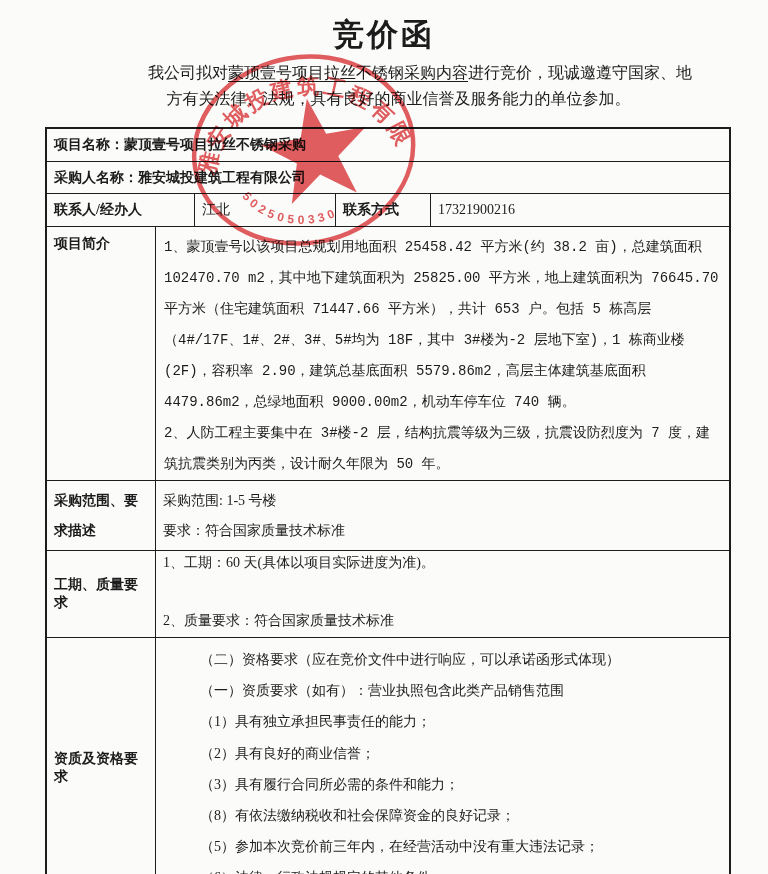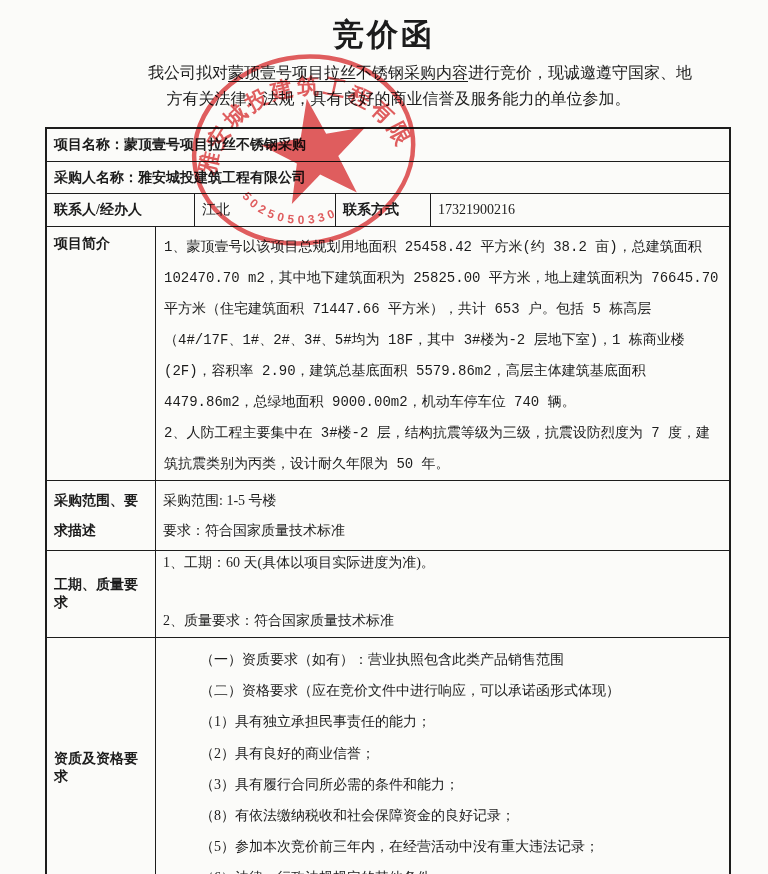--- a/index.html
+++ b/index.html
@@ -127,22 +127,22 @@
     <div class="cell lbl vcenter c-lbl-narrow">工期、质量要求</div>
     <div class="cell c-body">
       <div>1、工期：60 天(具体以项目实际进度为准)。</div>
       <div>2、质量要求：符合国家质量技术标准</div>
     </div>
   </div>
 
   <div class="row r-qual">
     <div class="cell lbl vcenter c-lbl-narrow">资质及资格要求</div>
     <div class="cell c-body">
+      <div>（二）资格要求（应在竞价文件中进行响应，可以承诺函形式体现）</div>
       <div>（一）资质要求（如有）：营业执照包含此类产品销售范围</div>
-      <div>（二）资格要求（应在竞价文件中进行响应，可以承诺函形式体现）</div>
       <div>（1）具有独立承担民事责任的能力；</div>
       <div>（2）具有良好的商业信誉；</div>
       <div>（3）具有履行合同所必需的条件和能力；</div>
       <div>（8）有依法缴纳税收和社会保障资金的良好记录；</div>
       <div>（5）参加本次竞价前三年内，在经营活动中没有重大违法记录；</div>
       <div>（6）法律、行政法规规定的其他条件；</div>
     </div>
   </div>
 
   <div class="row r-time">

